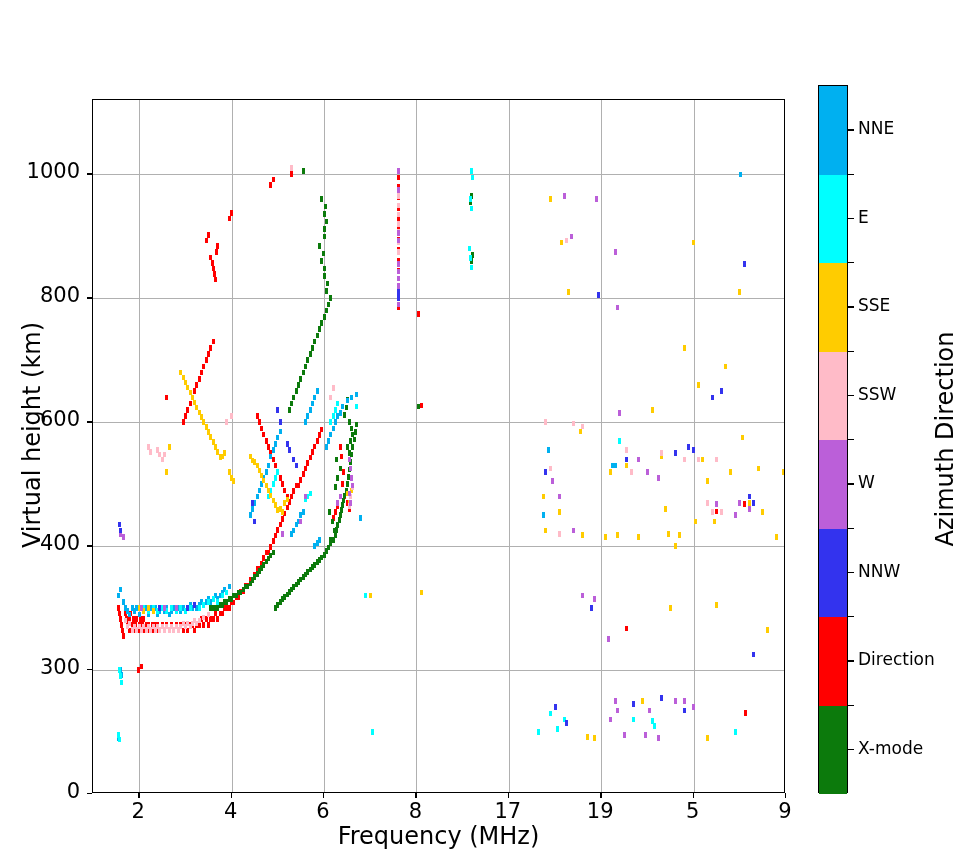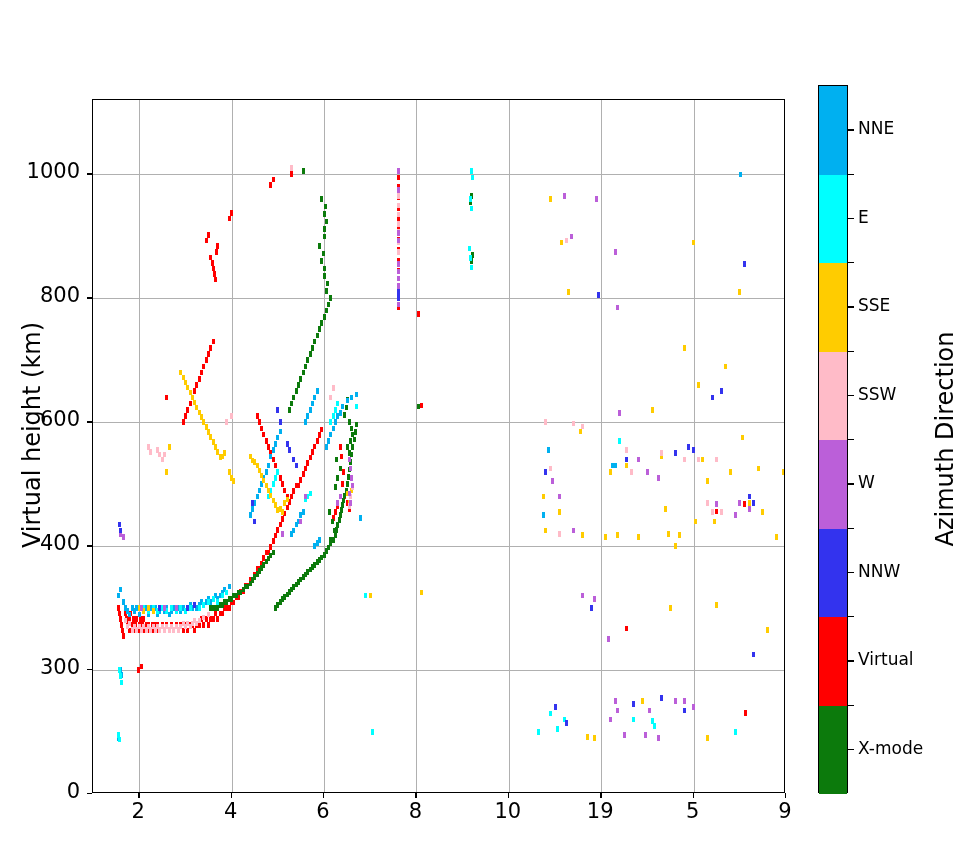--- a/index.html
+++ b/index.html
@@ -898,41 +898,42 @@
   <div id="tick-layer">
       <div class="xtick-mark" style="left: 138.2px;"></div>
       <div class="xtick-label" style="left: 108.2px;">2</div>
       <div class="xtick-mark" style="left: 230.6px;"></div>
       <div class="xtick-label" style="left: 200.6px;">4</div>
       <div class="xtick-mark" style="left: 323px;"></div>
       <div class="xtick-label" style="left: 293px;">6</div>
       <div class="xtick-mark" style="left: 415.4px;"></div>
       <div class="xtick-label" style="left: 385.4px;">8</div>
       <div class="xtick-mark" style="left: 507.8px;"></div>
-      <div class="xtick-label" style="left: 477.8px;">10</div>
+      <div class="xtick-label" style="left: 477.8px;">17</div>
       <div class="xtick-mark" style="left: 600.2px;"></div>
       <div class="xtick-label" style="left: 570.2px;">19</div>
       <div class="xtick-mark" style="left: 692.6px;"></div>
       <div class="xtick-label" style="left: 662.6px;">5</div>
       <div class="xtick-mark" style="left: 785px;"></div>
       <div class="xtick-label" style="left: 755px;">9</div>
       <div class="ytick-mark" style="top: 793px;"></div>
       <div class="ytick-label" style="top: 779px;">0</div>
       <div class="ytick-mark" style="top: 669.071px;"></div>
       <div class="ytick-label" style="top: 655.071px;">300</div>
       <div class="ytick-mark" style="top: 545.143px;"></div>
       <div class="ytick-label" style="top: 531.143px;">400</div>
       <div class="ytick-mark" style="top: 421.214px;"></div>
       <div class="ytick-label" style="top: 407.214px;">600</div>
       <div class="ytick-mark" style="top: 297.286px;"></div>
       <div class="ytick-label" style="top: 283.286px;">800</div>
       <div class="ytick-mark" style="top: 173.357px;"></div>
       <div class="ytick-label" style="top: 159.357px;">1000</div>
     </div>
 
+  <div id="xlabel">Frequency (MHz)</div>
   <div id="ylabel">Virtual height (km)</div>
 
   <div id="colorbar">
       <div class="cbar-seg" style="top: 0px; height: 88.5px; background: rgb(0, 176, 240);"></div>
       <div class="cbar-seg" style="top: 88.5px; height: 88.5px; background: rgb(0, 255, 255);"></div>
       <div class="cbar-seg" style="top: 177px; height: 88.5px; background: rgb(255, 204, 0);"></div>
       <div class="cbar-seg" style="top: 265.5px; height: 88.5px; background: rgb(255, 187, 200);"></div>
       <div class="cbar-seg" style="top: 354px; height: 88.5px; background: rgb(187, 95, 217);"></div>
       <div class="cbar-seg" style="top: 442.5px; height: 88.5px; background: rgb(51, 51, 238);"></div>
       <div class="cbar-seg" style="top: 531px; height: 88.5px; background: rgb(255, 0, 0);"></div>
@@ -950,21 +951,21 @@
       <div class="cbar-tick" style="top: 394.75px;"></div>
       <div class="cbar-label" style="top: 383.75px;">SSW</div>
       <div class="cbar-tick" style="top: 350.5px;"></div>
       <div class="cbar-tick" style="top: 483.25px;"></div>
       <div class="cbar-label" style="top: 472.25px;">W</div>
       <div class="cbar-tick" style="top: 439px;"></div>
       <div class="cbar-tick" style="top: 571.75px;"></div>
       <div class="cbar-label" style="top: 560.75px;">NNW</div>
       <div class="cbar-tick" style="top: 527.5px;"></div>
       <div class="cbar-tick" style="top: 660.25px;"></div>
-      <div class="cbar-label" style="top: 649.25px;">Virtual</div>
+      <div class="cbar-label" style="top: 649.25px;">Direction</div>
       <div class="cbar-tick" style="top: 616px;"></div>
       <div class="cbar-tick" style="top: 748.75px;"></div>
       <div class="cbar-label" style="top: 737.75px;">X-mode</div>
       <div class="cbar-tick" style="top: 704.5px;"></div>
     </div>
   <div id="cbar-title">Azimuth Direction</div>
 
 </div>
 
 </body></html>

